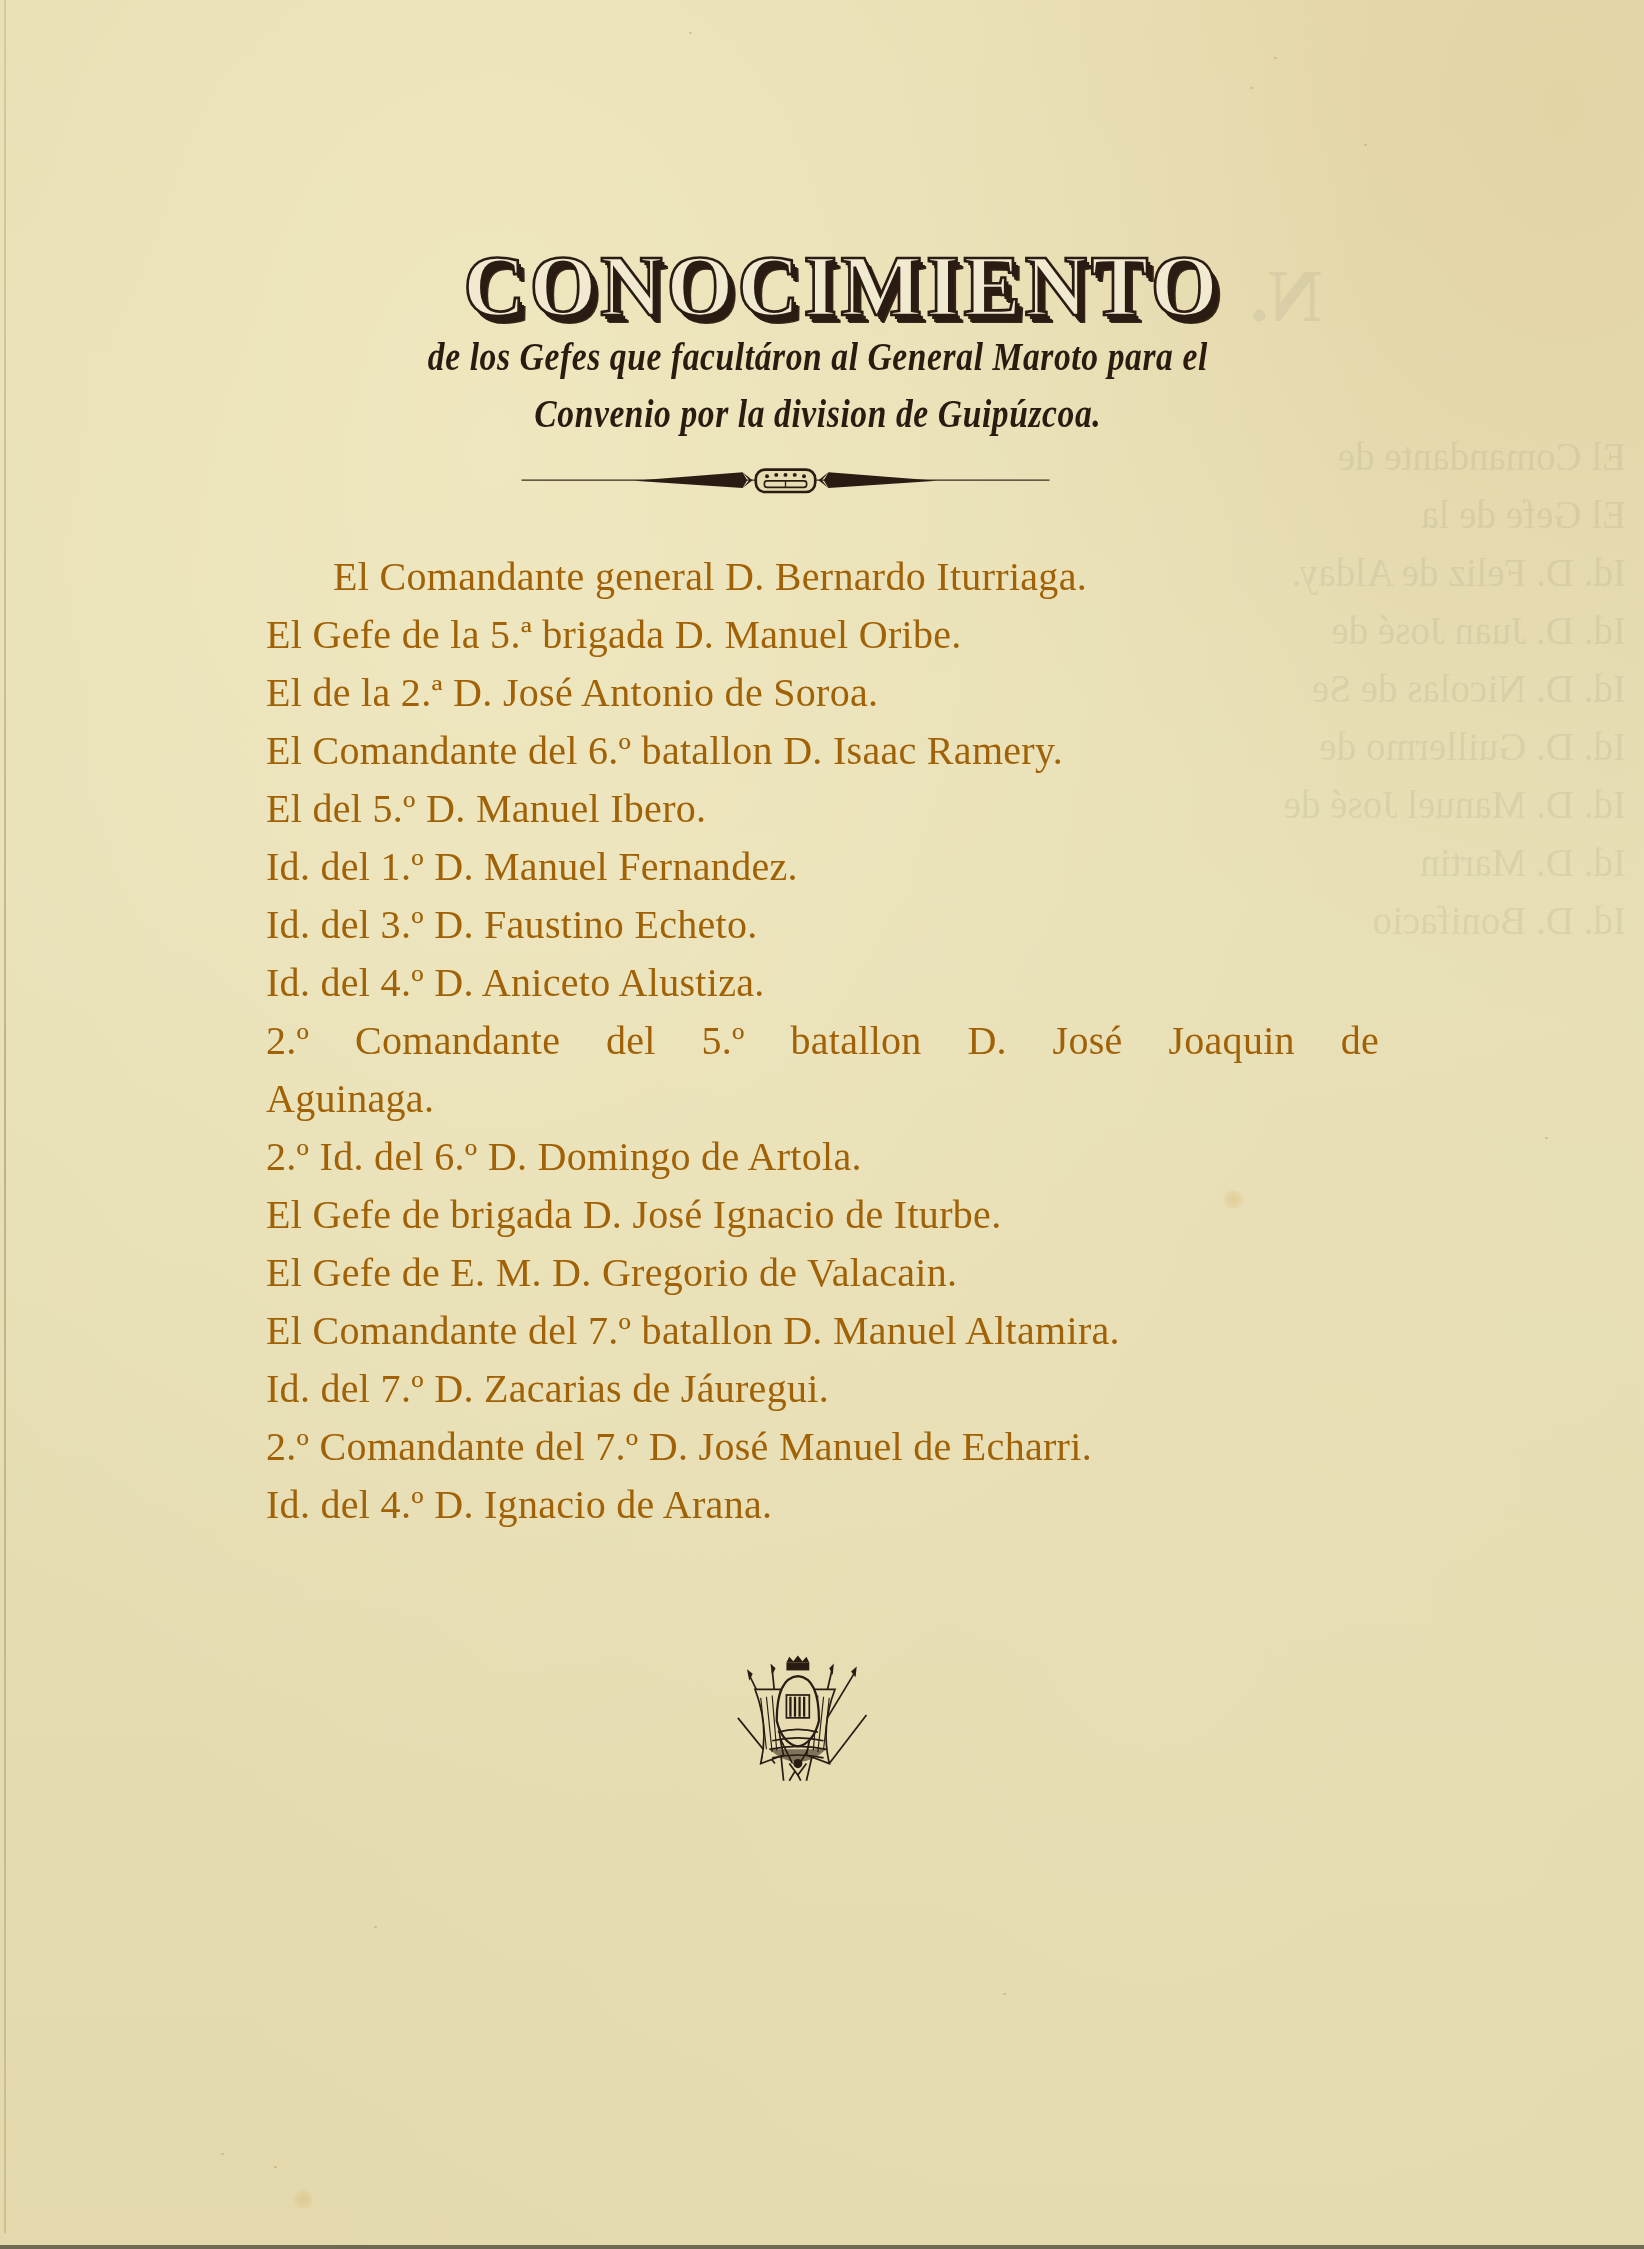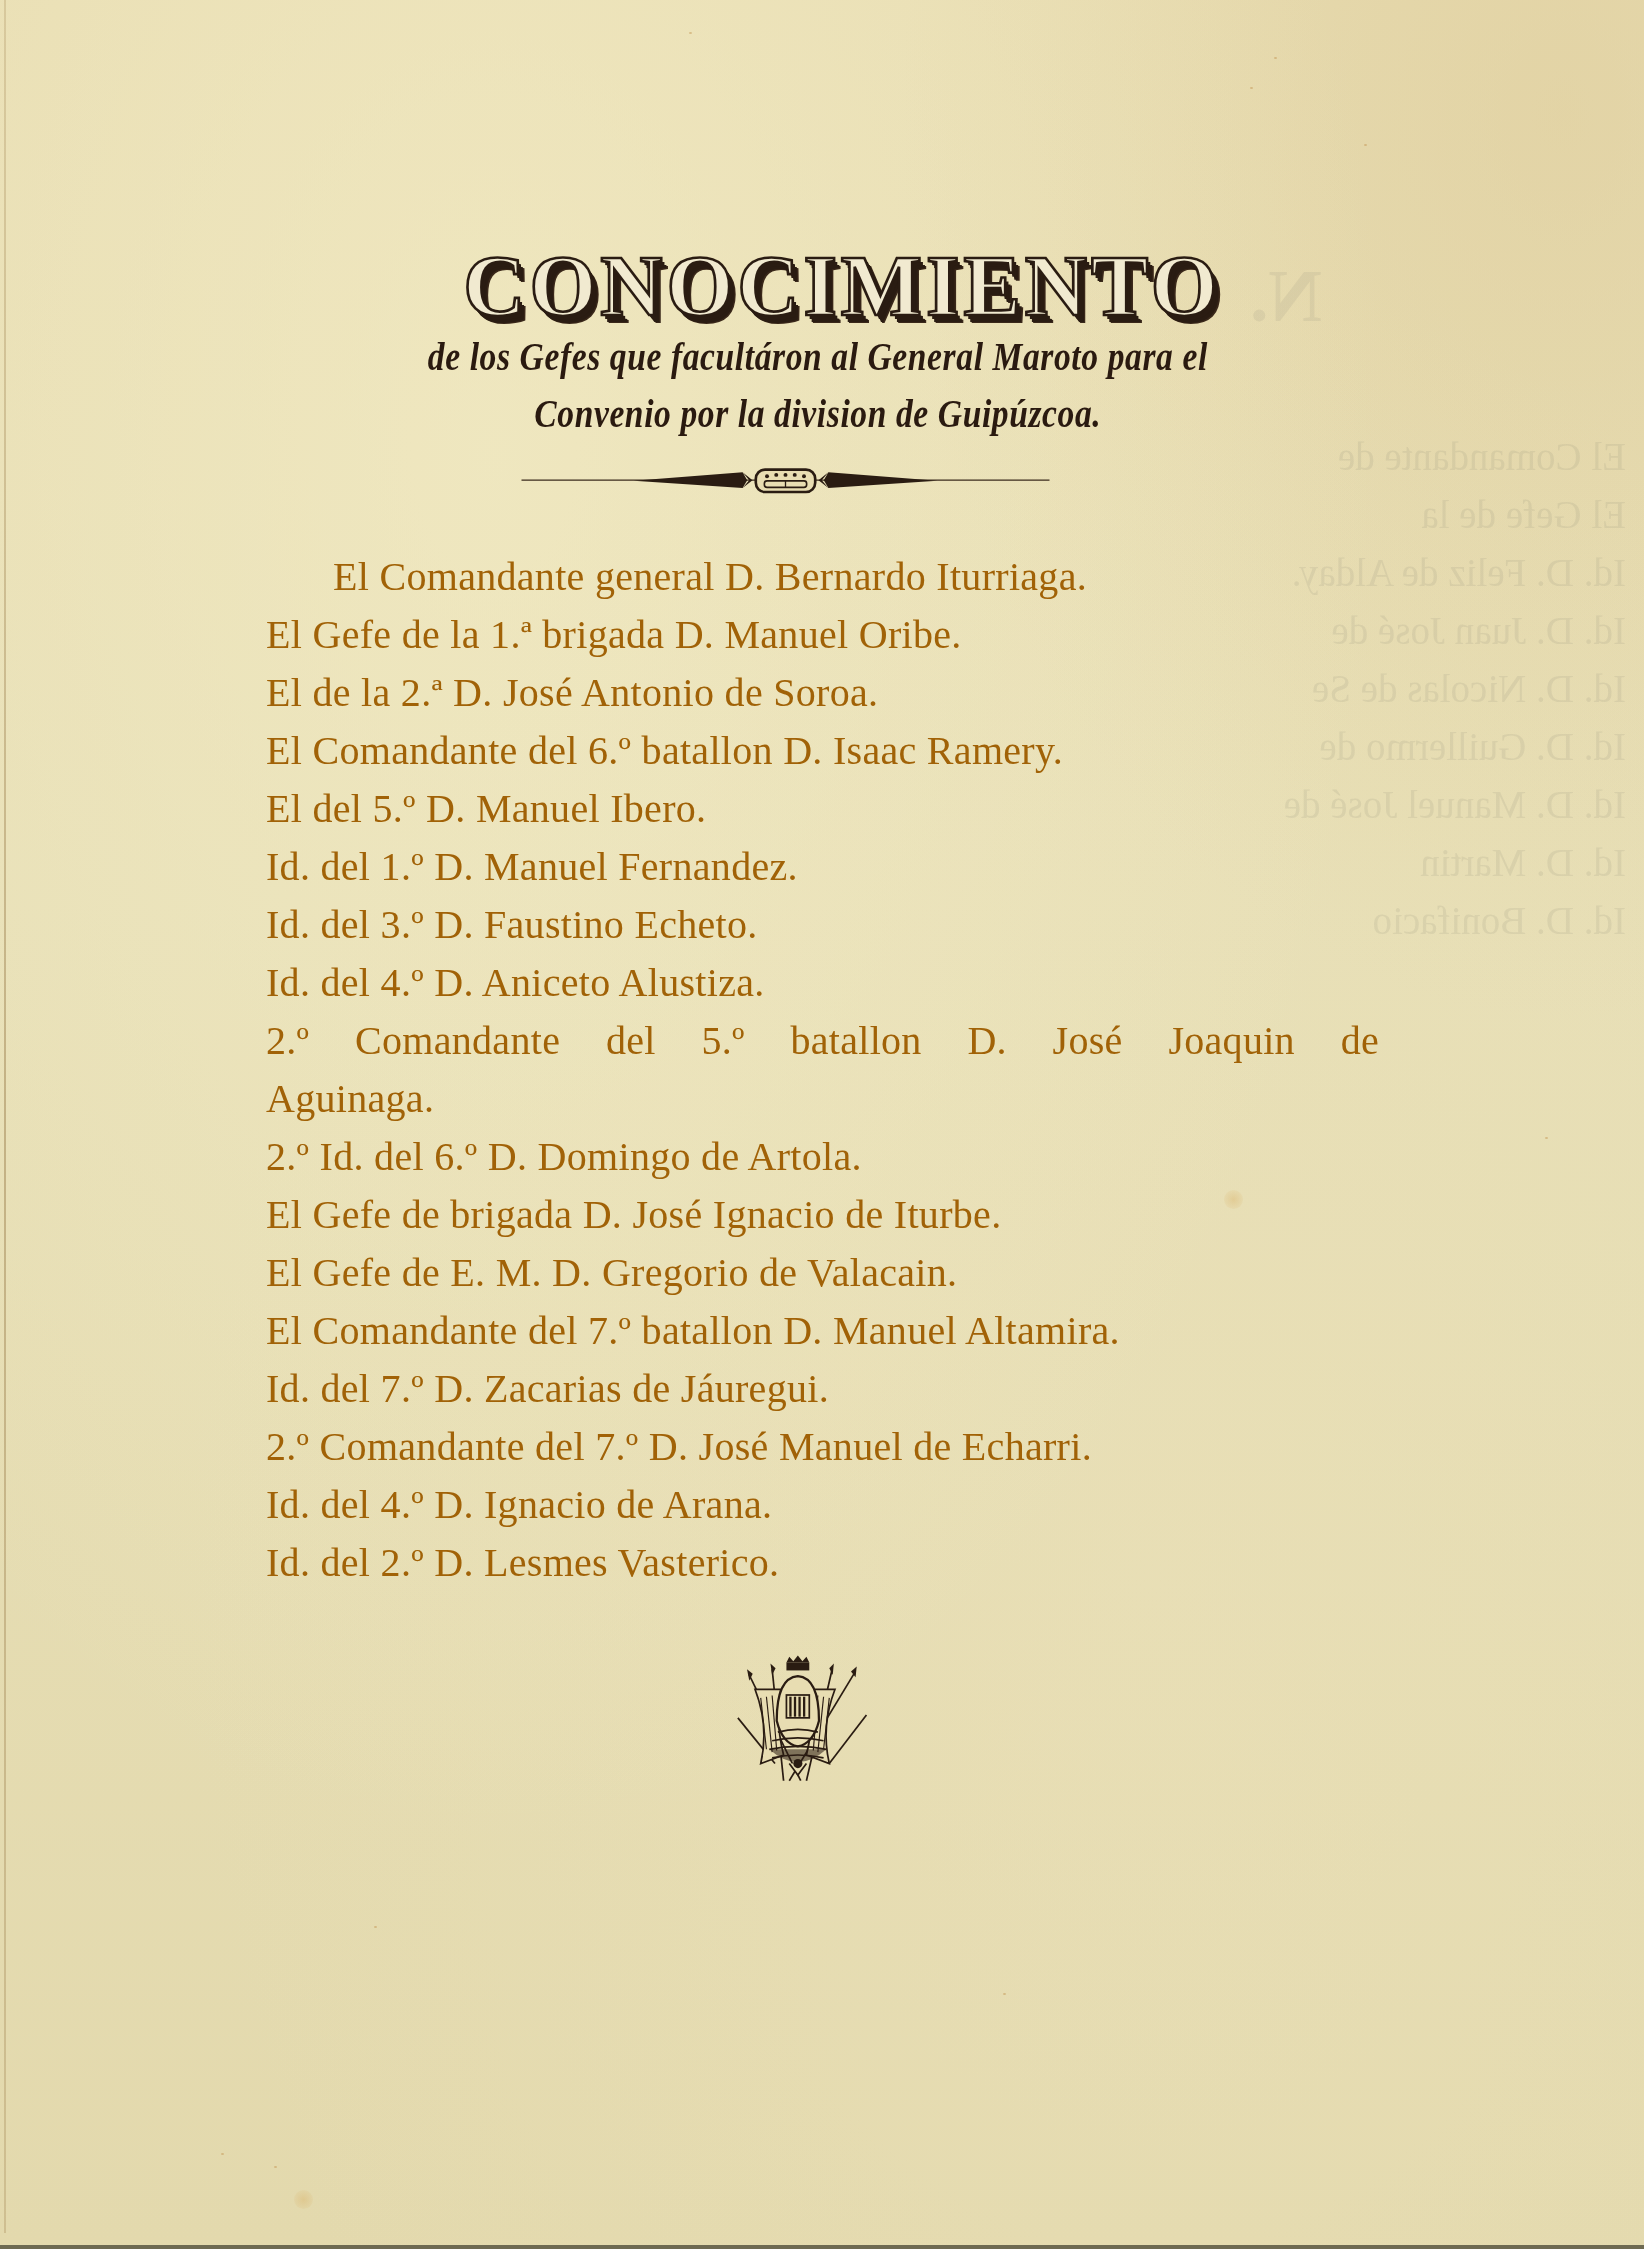--- a/index.html
+++ b/index.html
@@ -190,37 +190,36 @@
   <circle cx="386" cy="18" r="3" fill="#2a1c12"></circle>
   <circle cx="400" cy="18" r="3" fill="#2a1c12"></circle>
   <circle cx="414" cy="18" r="3" fill="#2a1c12"></circle>
   <circle cx="428" cy="20" r="3" fill="#2a1c12"></circle>
   <rect x="368" y="27" width="64" height="10" rx="4" fill="none" stroke="#2a1c12" stroke-width="2.5"></rect>
   <line x1="400" y1="27" x2="400" y2="37" stroke="#2a1c12" stroke-width="2"></line>
 </svg>
 
 <ul class="body-list">
   <li class="indent">El Comandante general D. Bernardo Iturriaga.</li>
-  <li>El Gefe de la 1.ª brigada D. Manuel Oribe.</li>
+  <li>El Gefe de la 5.ª brigada D. Manuel Oribe.</li>
   <li>El de la 2.ª D. José Antonio de Soroa.</li>
   <li>El Comandante del 6.º batallon D. Isaac Ramery.</li>
   <li>El del 5.º D. Manuel Ibero.</li>
   <li>Id. del 1.º D. Manuel Fernandez.</li>
   <li>Id. del 3.º D. Faustino Echeto.</li>
   <li>Id. del 4.º D. Aniceto Alustiza.</li>
   <li class="justify">2.º Comandante del 5.º batallon D. José Joaquin de</li>
   <li>Aguinaga.</li>
   <li>2.º Id. del 6.º D. Domingo de Artola.</li>
   <li>El Gefe de brigada D. José Ignacio de Iturbe.</li>
   <li>El Gefe de E. M. D. Gregorio de Valacain.</li>
   <li>El Comandante del 7.º batallon D. Manuel Altamira.</li>
   <li>Id. del 7.º D. Zacarias de Jáuregui.</li>
   <li>2.º Comandante del 7.º D. José Manuel de Echarri.</li>
   <li>Id. del 4.º D. Ignacio de Arana.</li>
-  <li>Id. del 2.º D. Lesmes Vasterico.</li>
 </ul>
 
 <svg class="emblem" viewBox="0 0 280 260">
   <g stroke="#2a1c12" fill="none" stroke-width="3">
 
     <line x1="60" y1="60" x2="150" y2="245"></line>
     <line x1="100" y1="50" x2="120" y2="245"></line>
     <line x1="205" y1="50" x2="160" y2="245"></line>
     <line x1="245" y1="55" x2="130" y2="245"></line>
     <line x1="40" y1="135" x2="105" y2="215"></line>

